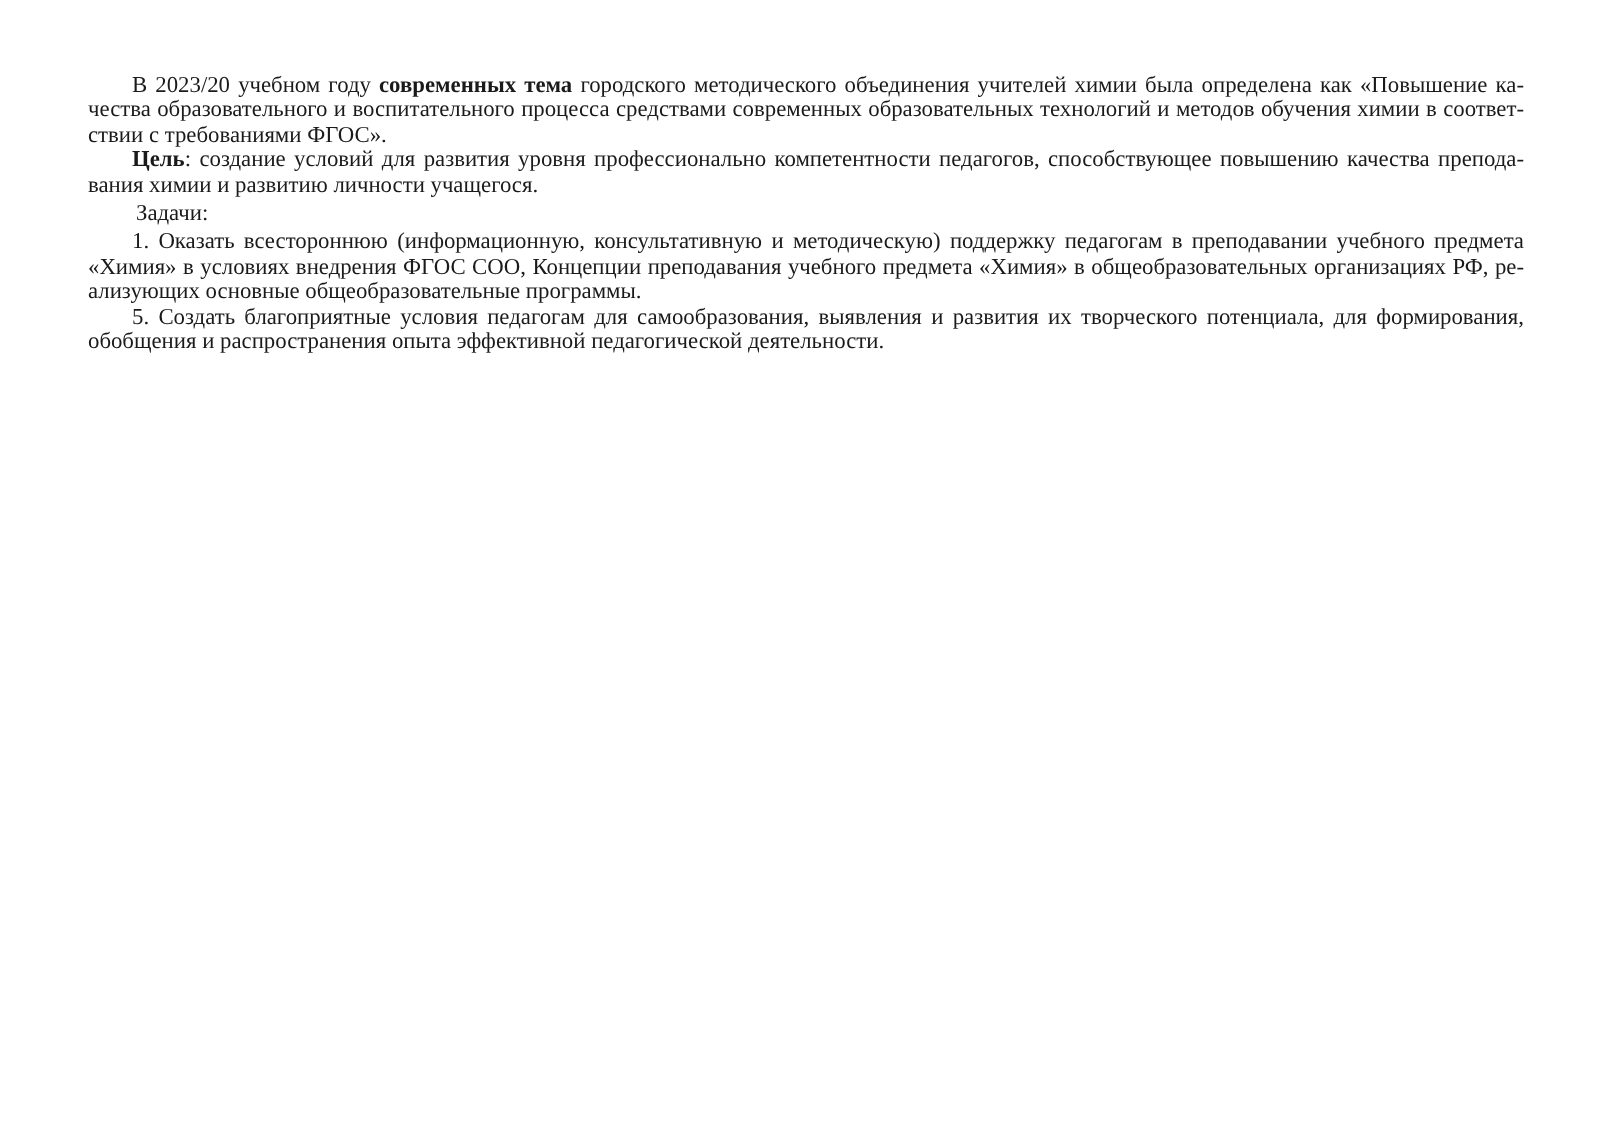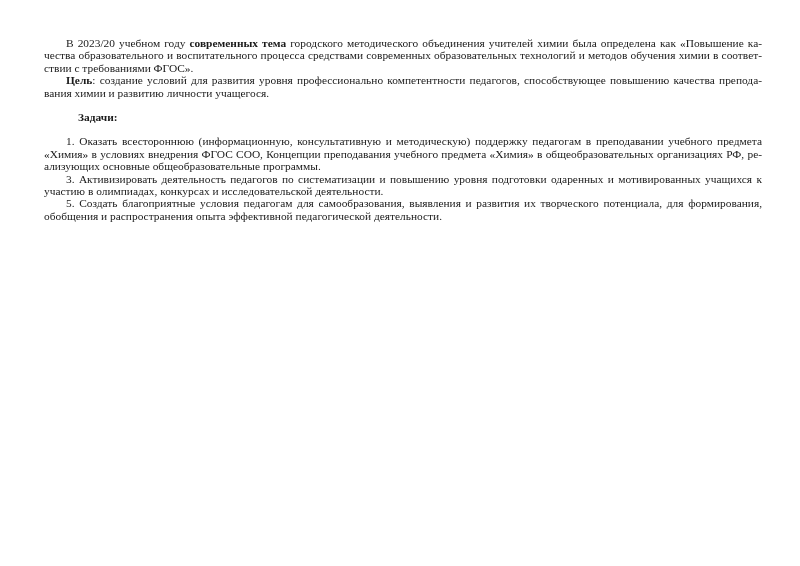--- a/index.html
+++ b/index.html
@@ -27,31 +27,30 @@
       margin: 0;
       text-indent: 22px;
       text-align: justify;
       text-align-last: left;
       hyphens: manual;
     }
     .bold {
       font-weight: bold;
     }
     .heading {
-      margin: 12px;
+      margin: 2px;
       text-indent: 22px;
-      font-weight: bold;
+      font-weight: normal;
     }
   </style>
 </head>
 <body>
 
 <div class="page">
   <p class="para"><span>В 2023/20 учебном году </span><span class="bold">современных тема</span><span> городского методического объединения учителей химии была определена как «Повышение ка­чества образовательного и воспитательного процесса средствами современных образовательных технологий и методов обучения химии в соответ­ствии с требованиями ФГОС».</span></p>
 
   <p class="para"><span class="bold">Цель</span><span>: создание условий для развития уровня профессионально компетентности педагогов, способствующее повышению качества препода­вания химии и развитию личности учащегося.</span></p>
 
   <p class="heading">Задачи:</p>
 
   <p class="para">1.  Оказать всестороннюю (информационную, консультативную и методическую) поддержку педагогам в преподавании учебного предмета «Химия» в условиях внедрения ФГОС СОО, Концепции преподавания учебного предмета «Химия» в общеобразовательных организациях РФ, ре­ализующих основные общеобразовательные программы.</p>
-  <p class="para">3.  Активизировать деятельность педагогов по систематизации и повышению уровня подготовки одаренных и мотивированных учащихся к участию в олимпиадах, конкурсах и исследовательской деятельности.</p>
   <p class="para">5.  Создать благоприятные условия педагогам для самообразования, выявления и развития их творческого потенциала, для формирования, обобщения и распространения опыта эффективной педагогической деятельности.</p>
 </div>
 
 </body></html>

